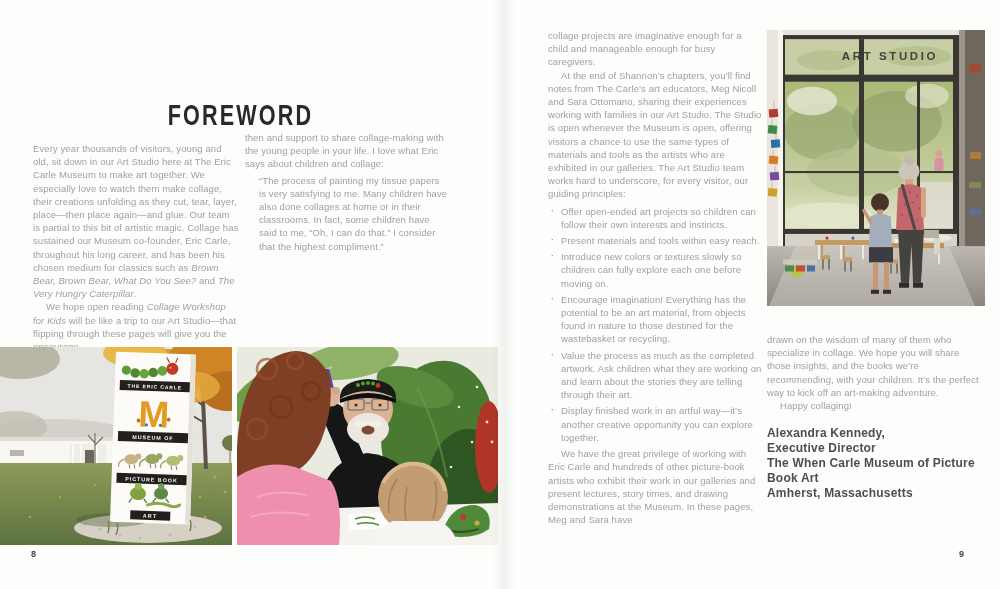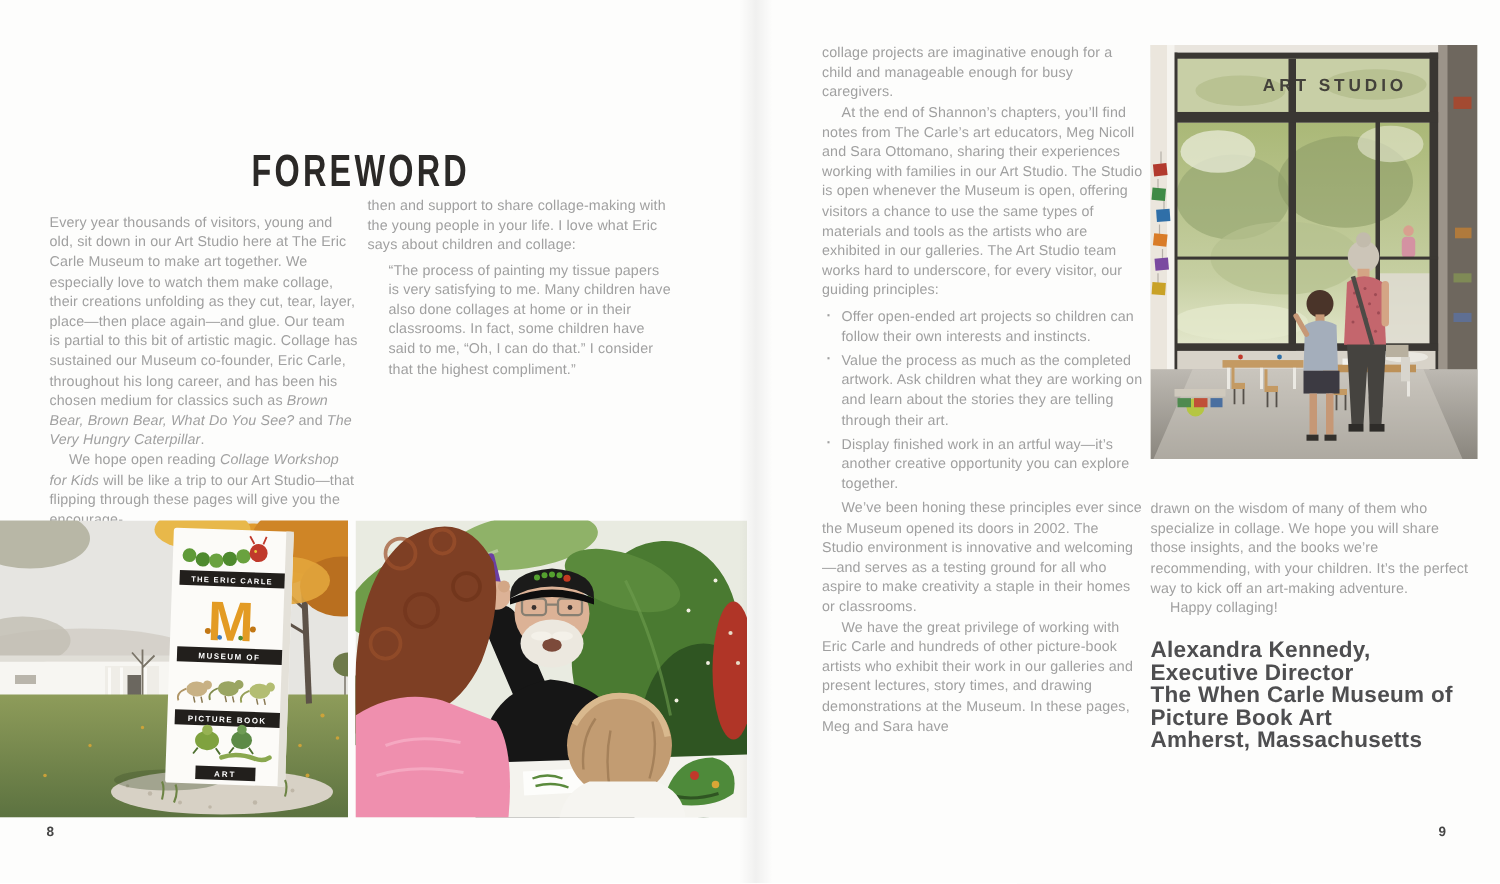--- a/index.html
+++ b/index.html
@@ -27,21 +27,21 @@
   .p-indent { text-indent:13px; }
   .quote { margin:3px 0 3px 14px !important; padding-right:2px; }
   ul.principles { list-style:none; margin:4px 0 2px 0; padding:0; }
   ul.principles li { position:relative; padding-left:13px; margin-bottom:3px; }
   ul.principles li::before { content:"·"; position:absolute; left:3px; top:-1px; font-weight:bold; }
   #col1 { left:33px;  top:142px; width:206px; }
   #col2 { left:245px; top:131px; width:206px; }
   #colA { left:548px; top:29px;  width:214px; }
   #colB { left:767px; top:333px; width:218px; }
   .sig-block { margin-top:14px; }
-  .sig-line { font-weight:bold; color:#4e4e50; font-size:15px; line-height:15px; letter-spacing:0.2px; }
+  .sig-line { font-weight:bold; color:#4e4e50; font-size:12px; line-height:15px; letter-spacing:0.2px; }
   .page-num {
     position:absolute; top:549px; font-size:9px; font-weight:700; color:#454545;
   }
   #pnum-left { left:31px; }
   #pnum-right { left:959px; }
   figure { margin:0; position:absolute; }
   figure svg { display:block; width:100%; height:100%; }
   #photo-sign   { left:0px;   top:347px; width:232px; height:198px; }
   #photo-carle  { left:237px; top:347px; width:261px; height:198px; }
   #photo-studio { left:767px; top:30px;  width:218px; height:276px; }
@@ -247,24 +247,26 @@
     </svg>
   </figure>
 
   <span id="pnum-left" class="page-num">8</span>
 
   <div id="colA" class="body-text">
     <p>collage projects are imaginative enough for a child and manageable enough for busy caregivers.</p>
     <p class="p-indent">At the end of Shannon’s chapters, you’ll find notes from The Carle’s art educators, Meg Nicoll and Sara Ottomano, sharing their experiences working with families in our Art Studio. The Studio is open whenever the Museum is open, offering visitors a chance to use the same types of materials and tools as the artists who are exhibited in our galleries. The Art Studio team works hard to underscore, for every visitor, our guiding principles:</p>
     <ul class="principles">
       <li>Offer open-ended art projects so children can follow their own interests and instincts.</li>
+      <li>Present materials and tools within easy reach.</li>
+      <li>Introduce new colors or textures slowly so children can fully explore each one before moving on.</li>
+      <li>Encourage imagination! Everything has the potential to be an art material, from objects found in nature to those destined for the wastebasket or recycling.</li>
       <li>Value the process as much as the completed artwork. Ask children what they are working on and learn about the stories they are telling through their art.</li>
       <li>Display finished work in an artful way—it’s another creative opportunity you can explore together.</li>
     </ul>
-    <p class="p-indent">We’ve been honing these principles ever since the Museum opened its doors in 2002. The Studio environment is innovative and welcoming—and serves as a testing ground for all who aspire to make creativity a staple in their homes or classrooms.</p>
     <p class="p-indent">We have the great privilege of working with Eric Carle and hundreds of other picture-book artists who exhibit their work in our galleries and present lectures, story times, and drawing demonstrations at the Museum. In these pages, Meg and Sara have</p>
   </div>
 
   <figure id="photo-studio">
     <svg viewBox="0 0 218 272" preserveAspectRatio="none">
       <defs>
         <linearGradient id="glassG" x1="0" y1="0" x2="0" y2="1">
           <stop offset="0" stop-color="#aab877"></stop>
             <stop offset="0.7" stop-color="#c6cfa2"></stop>
             <stop offset="1" stop-color="#e2e6ca"></stop>

